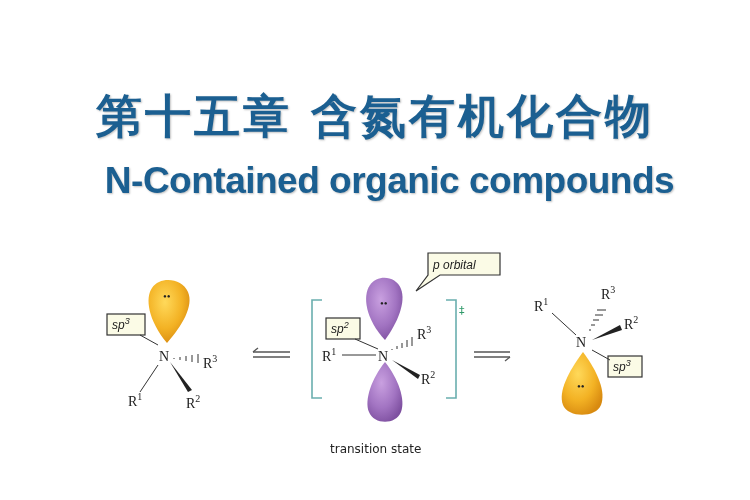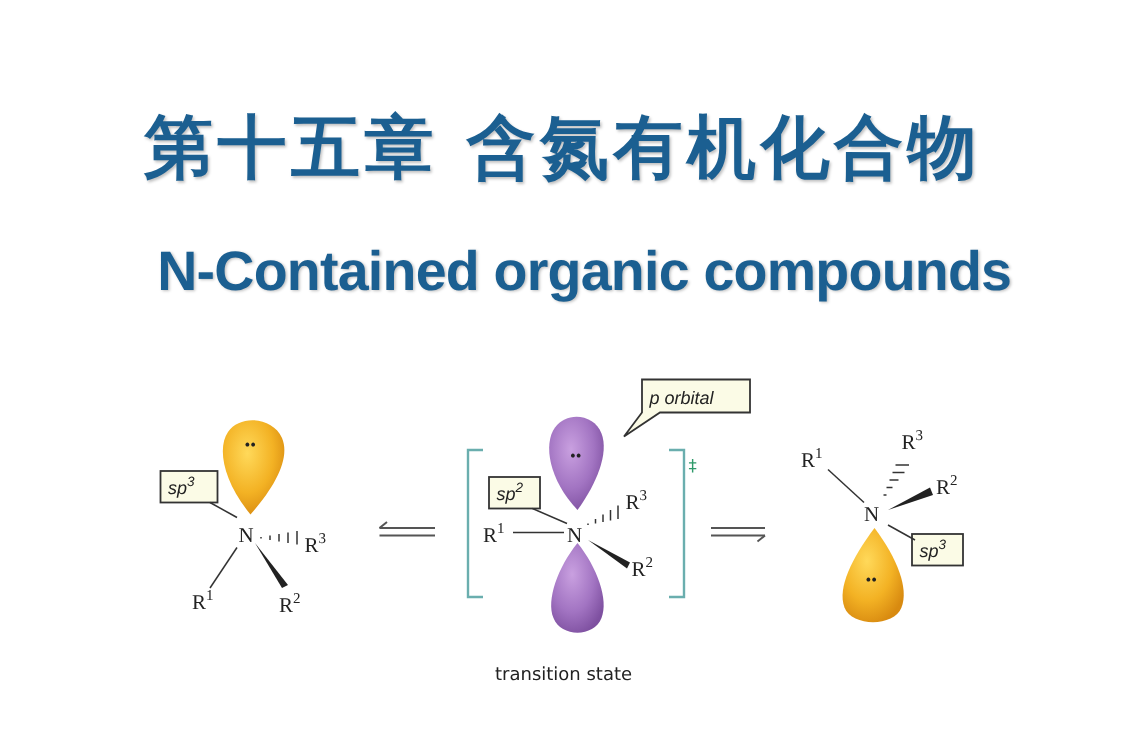--- a/index.html
+++ b/index.html
@@ -1,21 +1,21 @@
 <!DOCTYPE html>
 <html><head>
   <meta charset="utf-8">
   <style>
     html, body { margin: 0; padding: 0; }
     body {
       width: 750px; height: 500px; background: #ffffff; position: relative; overflow: hidden;
       font-family: "Liberation Sans", sans-serif;
     }
     .title-cn {
-      position: absolute; left: 0; right: 0; top: 68px; text-align: center;
+      position: absolute; left: 0; right: 0; top: 86px; text-align: center;
       font-family: "DejaVu Sans", sans-serif; font-weight: bold;
       font-size: 46px; color: #1b5f91; letter-spacing: 3px;
       text-shadow: 1px 1px 2px rgba(0,0,0,0.25);
     }
     .title-en {
       position: absolute; left: 0; right: 0; top: 160px; text-align: center;
       font-family: "Liberation Sans", sans-serif; font-weight: bold;
       font-size: 37px; color: #1b5f91; letter-spacing: -0.5px;
       text-shadow: 1px 1px 2px rgba(0,0,0,0.25);
       padding-left: 29px;

